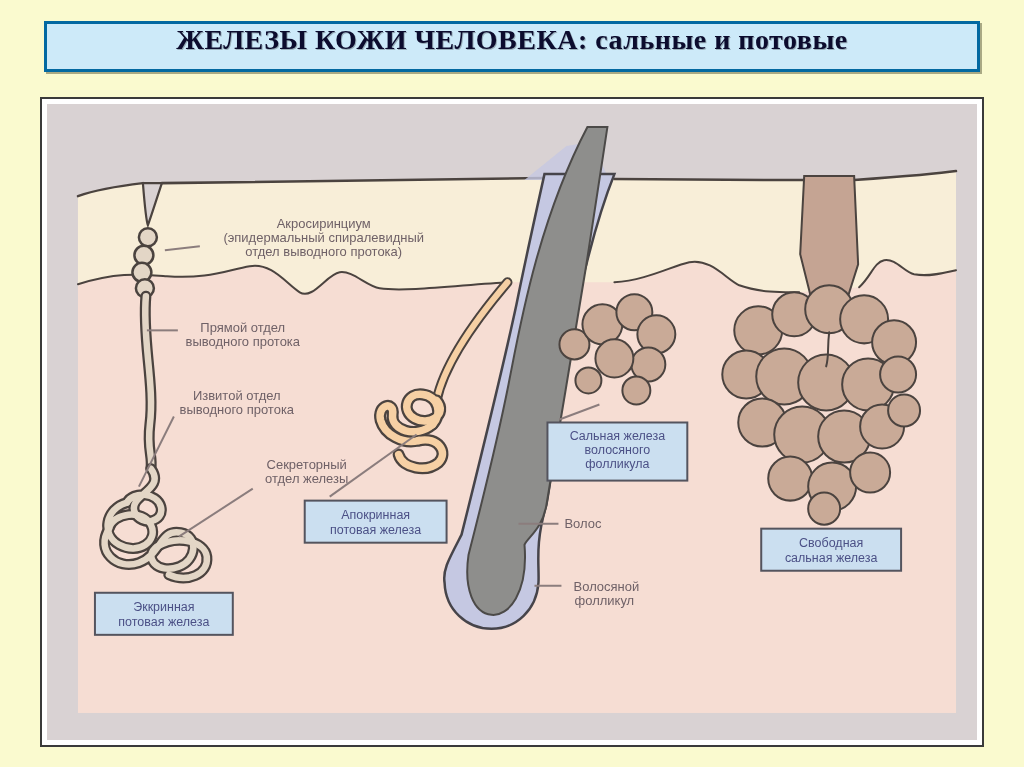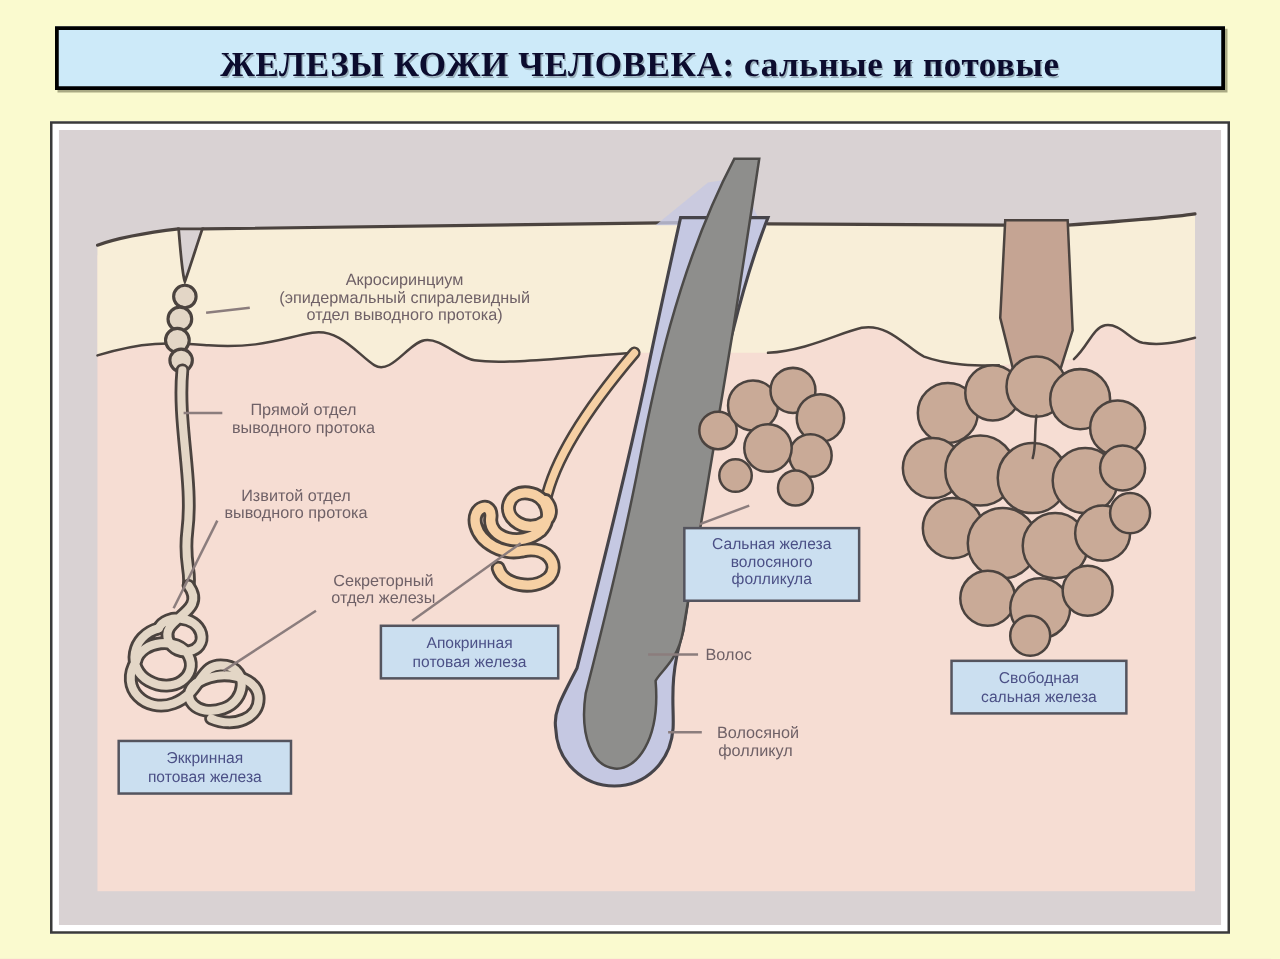--- a/index.html
+++ b/index.html
@@ -13,23 +13,23 @@
   }
   *{box-sizing:border-box;}
   html,body{margin:0;padding:0;}
   body{
     width:1024px;height:767px;position:relative;overflow:hidden;
     background:var(--page-bg);
     font-family:"Liberation Sans",sans-serif;
   }
   .title-banner{
     position:absolute;left:44px;top:21px;width:936px;height:51px;
-    background:var(--title-bg);border:3px solid #000000;
+    background:var(--title-bg);border:3px solid #0369a1;
     box-shadow:2px 2px 0 rgba(70,70,40,.45);
-    display:flex;align-items:flex-end;justify-content:center;
+    display:flex;align-items:flex-start;justify-content:center;
   }
   .title-banner h1{
     margin:0;font-family:"Liberation Serif",serif;font-weight:bold;
     font-size:28px;letter-spacing:.5px;color:var(--title-text);
     text-shadow:1px 1px 0 rgba(0,0,0,.25);
   }
   .diagram-panel{
     position:absolute;left:40px;top:97px;width:944px;height:650px;
     background:#ffffff;border:2px solid var(--panel-border);
     padding:5px;

